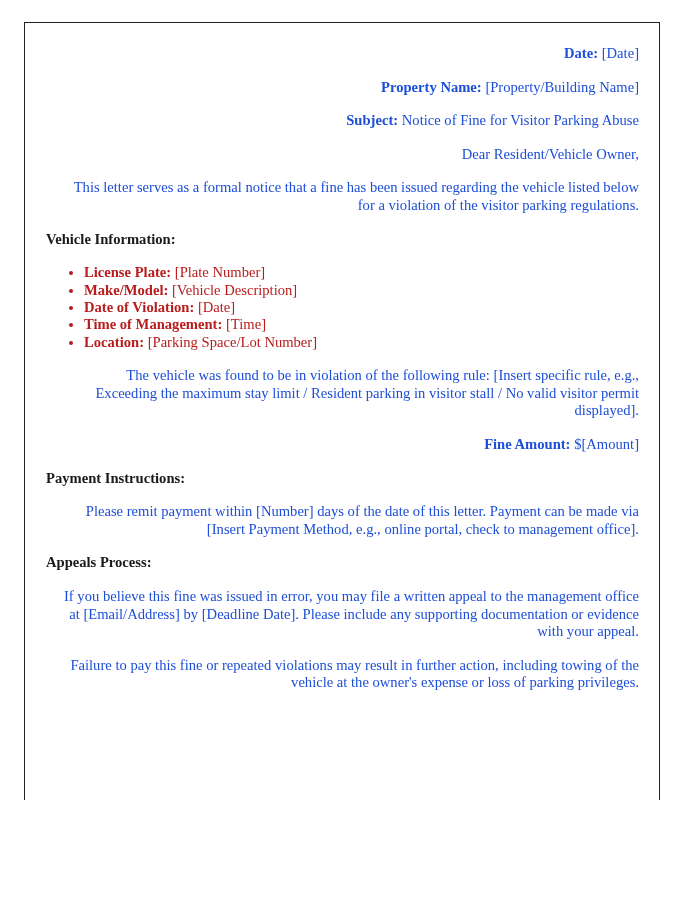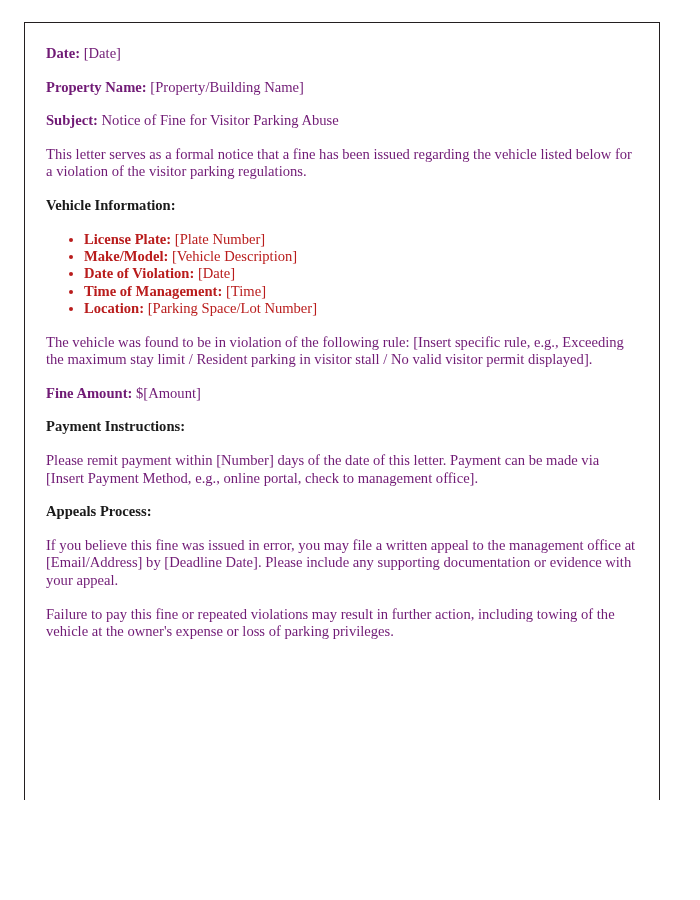--- a/index.html
+++ b/index.html
@@ -31,23 +31,23 @@
   }
 
   .doc-body {
     padding: 22px 20px 0 21px;
     box-sizing: border-box;
   }
 
   .para {
     font-size: 14.6px;
     line-height: 17.6px;
-    margin: 0 0 16px 0;
-    text-align: left;
-    color: #701a75;
+    margin: 0 0 16px 16px;
+    text-align: right;
+    color: #1d4ed8;
   }
 
   .lbl {
     font-weight: bold;
   }
 
   h2.heading {
     font-size: 14.6px;
     line-height: 17.6px;
     font-weight: bold;
@@ -73,20 +73,21 @@
 
 <div class="doc-frame">
   <div class="doc-body">
 
     <p class="para"><span class="lbl">Date:</span> <span>[Date]</span></p>
 
     <p class="para"><span class="lbl">Property Name:</span> <span>[Property/Building Name]</span></p>
 
     <p class="para"><span class="lbl">Subject:</span> <span>Notice of Fine for Visitor Parking Abuse</span></p>
 
+    <p class="para">Dear Resident/Vehicle Owner,</p>
 
     <p class="para">This letter serves as a formal notice that a fine has been issued regarding the vehicle listed below for a violation of the visitor parking regulations.</p>
 
     <h2 class="heading">Vehicle Information:</h2>
 
     <ul class="veh-list">
       <li><span class="lbl">License Plate:</span> <span>[Plate Number]</span></li>
       <li><span class="lbl">Make/Model:</span> <span>[Vehicle Description]</span></li>
       <li><span class="lbl">Date of Violation:</span> <span>[Date]</span></li>
       <li><span class="lbl">Time of Management:</span> <span>[Time]</span></li>

